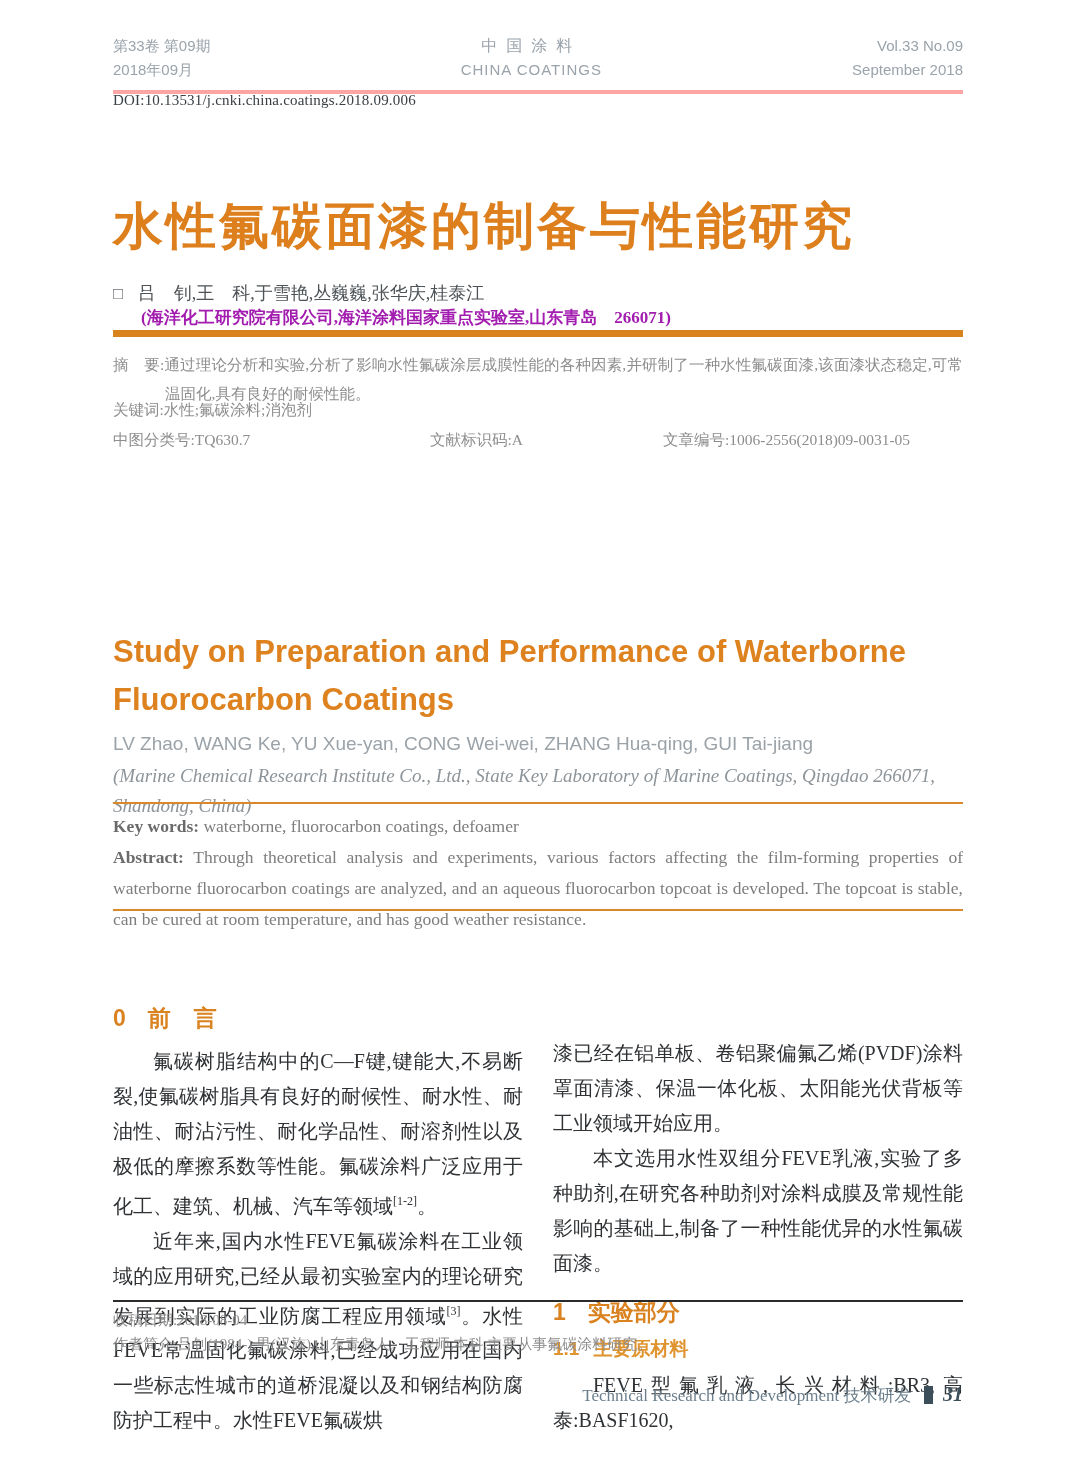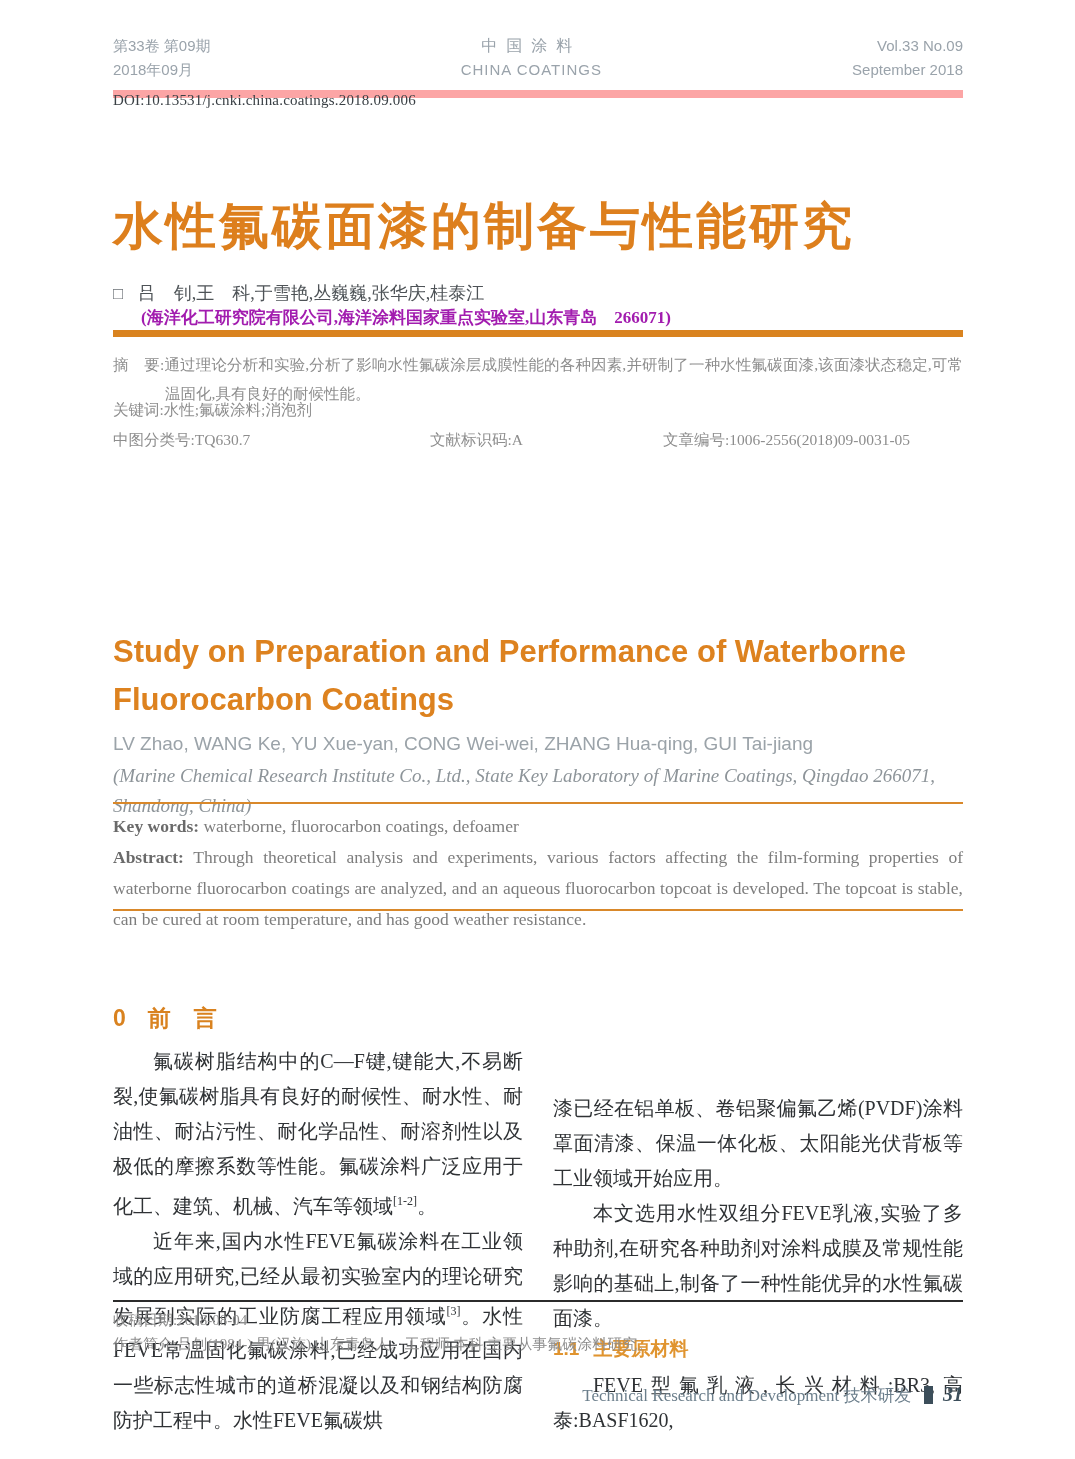--- a/index.html
+++ b/index.html
@@ -6,21 +6,21 @@
   html,body { background:#e8e8e8; }
   .page {
     position:relative; width:1075px; height:1459px; margin:0 auto;
     background:#ffffff; overflow:hidden;
     font-family:"Liberation Serif","DejaVu Serif",serif; color:#2f3235;
   }
   .abs { position:absolute; left:113px; width:850px; }
 
   
   .jheader { top:34px; display:flex; justify-content:space-between; align-items:flex-start;
-             padding-bottom:8px; border-bottom:8px solid #fca5a5;
+             padding-bottom:8px; border-bottom:4px solid #fca5a5;
              font-family:"Liberation Sans","DejaVu Sans",sans-serif;
              color:#9aa3ab; font-size:15px; line-height:24px; }
   .jheader .col-c { text-align:center; }
   .jheader .col-r { text-align:right; }
   .jheader .cn-journal { font-size:16px; letter-spacing:9px; }
   .jheader .en-journal { letter-spacing:1px; }
   .doi { top:92px; font-size:15px; color:#3a4045; letter-spacing:0.2px; }
 
   
   .title-cn { top:193px; font-family:"Liberation Sans","DejaVu Sans",sans-serif;
@@ -139,20 +139,23 @@
     <div class="colL">
       <h2 class="sec">
         <span class="num">0</span><span>前　言</span>
       </h2>
       <p class="ind"><span>氟碳树脂结构中的C—F键,键能大,不易断裂,使氟碳树脂具有良好的耐候性、耐水性、耐油性、耐沾污性、耐化学品性、耐溶剂性以及极低的摩擦系数等性能。氟碳涂料广泛应用于化工、建筑、机械、汽车等领域</span><sup>[1-2]</sup><span>。</span></p>
       <p class="ind"><span>近年来,国内水性FEVE氟碳涂料在工业领域的应用研究,已经从最初实验室内的理论研究发展到实际的工业防腐工程应用领域</span><sup>[3]</sup><span>。水性FEVE常温固化氟碳涂料,已经成功应用在国内一些标志性城市的道桥混凝以及和钢结构防腐防护工程中。水性FEVE氟碳烘</span></p>
     </div>
     <div class="colR">
       <p>漆已经在铝单板、卷铝聚偏氟乙烯(PVDF)涂料罩面清漆、保温一体化板、太阳能光伏背板等工业领域开始应用。</p>
       <p class="ind">本文选用水性双组分FEVE乳液,实验了多种助剂,在研究各种助剂对涂料成膜及常规性能影响的基础上,制备了一种性能优异的水性氟碳面漆。</p>
+      <h2 class="sec sec2">
+        <span class="num">1</span><span>实验部分</span>
+      </h2>
       <h3 class="subsec">
         <span class="num">1.1</span><span>主要原材料</span>
       </h3>
       <p class="ind">FEVE型氟乳液,长兴材料:BR3,高泰:BASF1620,</p>
     </div>
   </div>
 
   <div class="abs fn-rule"></div>
   <div class="abs footnote">
     <div><span>收稿日期:</span><span>2018-08-04</span></div>

